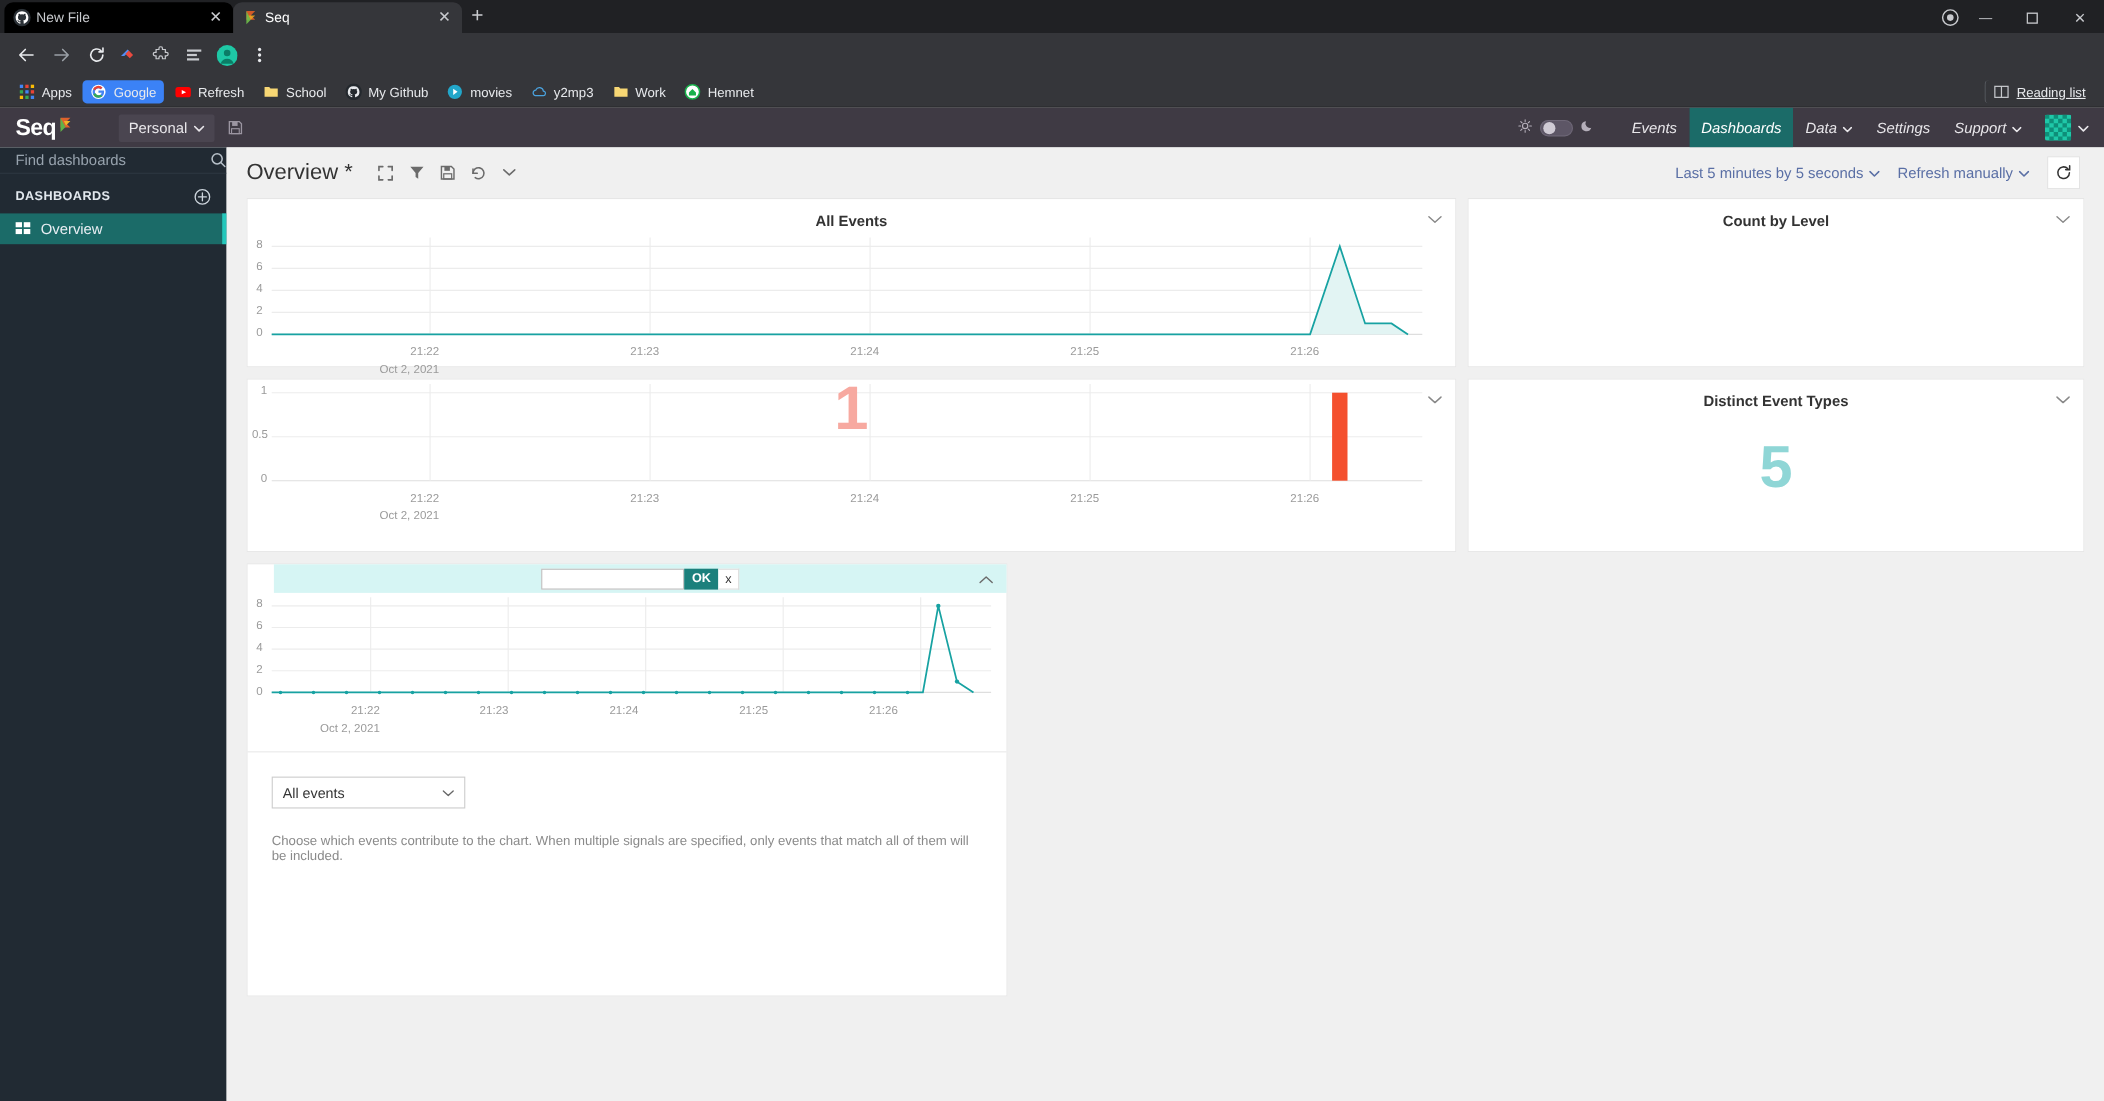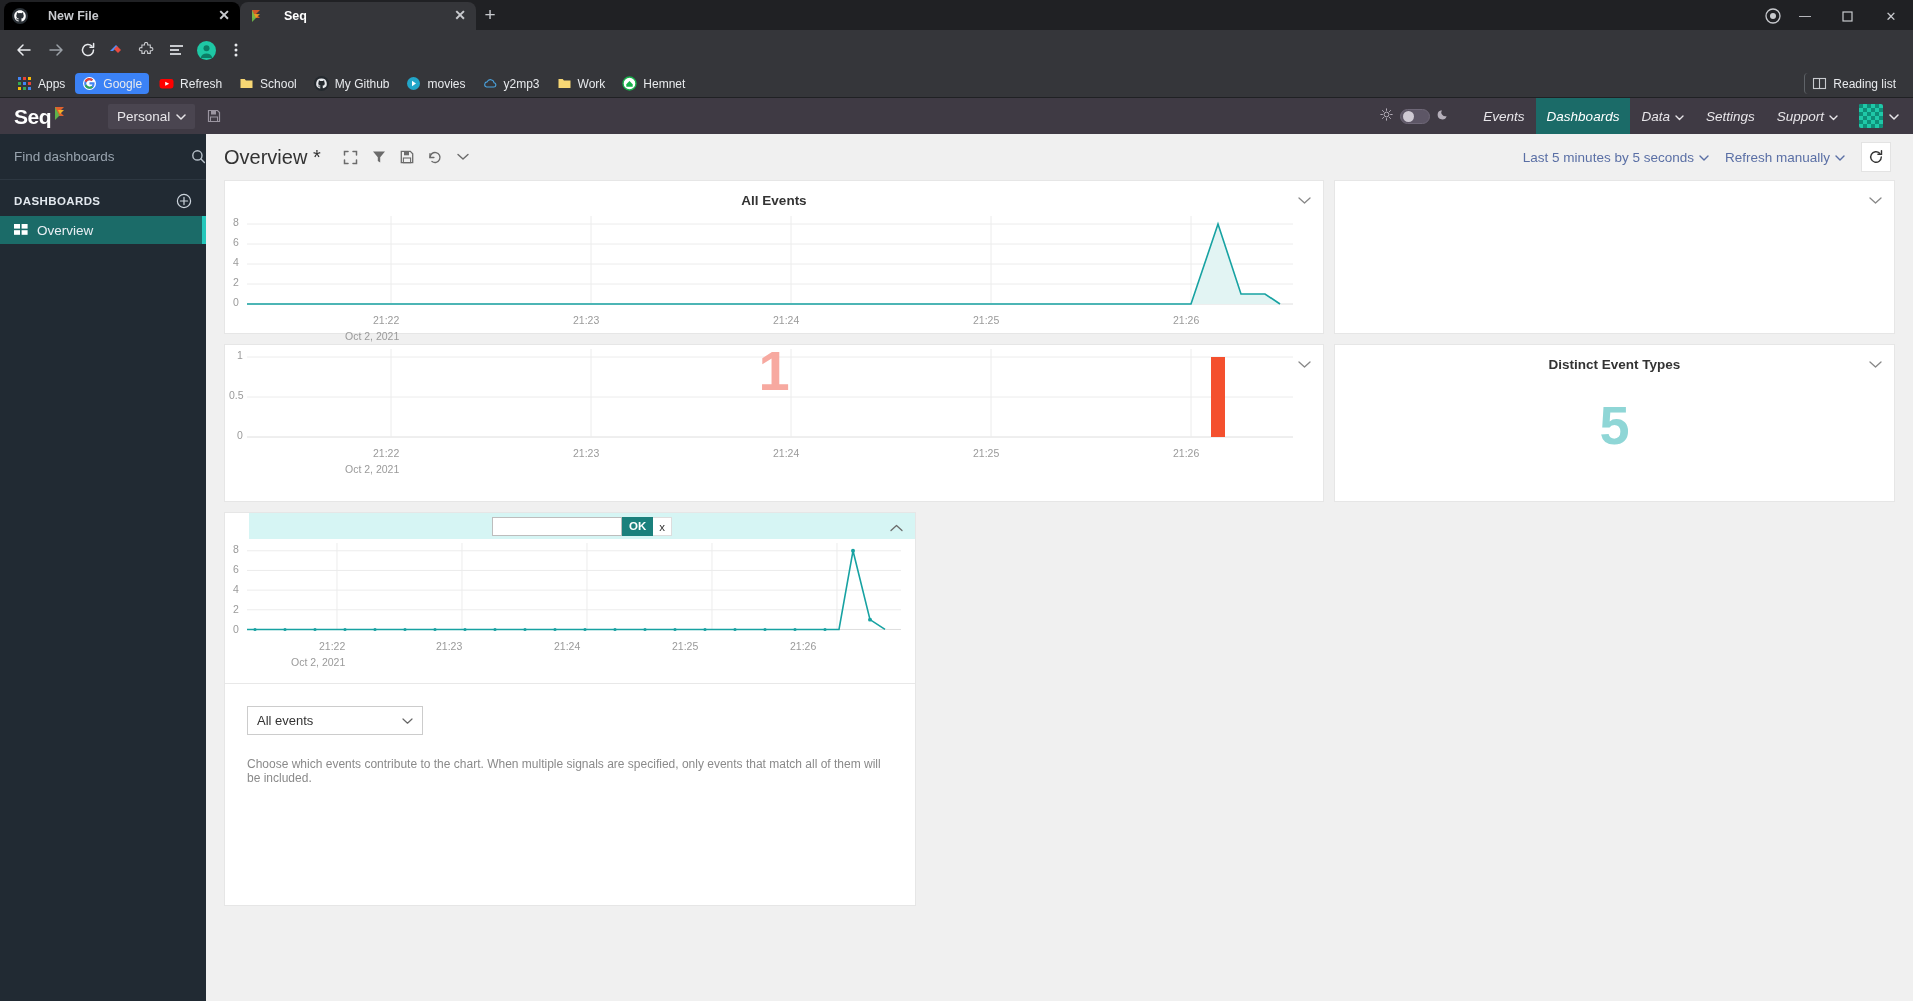--- a/index.html
+++ b/index.html
@@ -10,23 +10,23 @@
     overflow: hidden;
   }
 
   
   .browser { width: 1913px; }
   .tabstrip {
     height: 30px; background: #202124;
     display: flex; align-items: flex-end; padding-left: 4px;
   }
   .tab {
-    height: 28px; width: 236px; display: flex; align-items: center;
-    border-radius: 8px 8px 0 0; padding: 0 8px; gap: 20px;
-    font-size: 12px; color: #c8cace; position: relative; font-weight: bold;
+    height: 28px; width: 208px; display: flex; align-items: center;
+    border-radius: 8px 8px 0 0; padding: 0 8px; gap: 5px;
+    font-size: 12px; color: #c8cace; position: relative;
   }
   .tab.inactive { background: #000000; }
   .tab.active { background: #35363a; color: #ffffff; }
   .tab-favicon { width: 16px; height: 16px; flex: 0 0 16px; display:block; }
   .tab-title { flex: 1 1 auto; white-space: nowrap; overflow: hidden; text-overflow: ellipsis; font-size: 12.5px; }
   .tab-close { width: 16px; height: 16px; color: #c8cace; font-size: 14px; line-height: 14px; text-align: center; }
   .newtab { width: 28px; height: 28px; color: #c8cace; font-size: 19px; line-height: 26px; text-align: center; }
 
   .navbar {
     height: 40px; background: #35363a; display: flex; align-items: center;
@@ -46,21 +46,21 @@
 
   .bookmarks {
     height: 28px; background: #35363a; display: flex; align-items: center;
     padding: 0 10px; gap: 3px; border-bottom: 1px solid #202124;
     font-size: 12px; color: #e8eaed;
   }
   .bm { display: flex; align-items: center; gap: 6px; padding: 3px 7px; border-radius: 4px; white-space: nowrap; }
   .bm.hl { background: #3b82f6; }
   .bm-ico { width: 15px; height: 15px; flex: 0 0 15px; display:block; }
   .bm-spacer { flex: 1 1 auto; }
-  .reading { display:flex; align-items:flex-end; gap:6px; border-left: 1px solid #5f6368; }
+  .reading { display:flex; align-items:flex-end; gap:6px; border-left: 1px solid #5f6368; text-decoration: underline; }
 
   
   .app { height: 903px; background: #fff; display: flex; flex-direction: column; }
   .topnav {
     height: 36px; background: #3f3a44; display: flex; align-items: center;
     color: #e8e6ea; font-size: 13.5px;
   }
   .brand { width: 108px; padding-left: 14px; display: flex; align-items: flex-end; gap: 2px; }
   .brand-text { font-size: 21px; font-weight: bold; color: #fff; letter-spacing: -0.5px; line-height: 21px; }
   .org-chip { display: flex; align-items: center; gap: 6px; padding: 5px 9px; background: #4a4550; border-radius: 2px; font-size: 13.5px; }
@@ -71,21 +71,21 @@
   .toggle-knob { position: absolute; width: 11px; height: 11px; border-radius: 50%; background: #cfcad4; top: 1px; left: 2px; }
   .navitem { padding: 9px 11px; font-size: 13.5px; color: #e8e6ea; display:flex; align-items:center; gap:5px;font-style:italic; }
   .navitem.active { background: #1b6b68; color: #ffffff; height: 36px; align-items:center; }
   .avatar-wrap { display:flex; align-items:center; gap:6px; padding: 0 14px 0 10px; }
   .avatar { width: 24px; height: 24px; border-radius: 2px; overflow: hidden; display:block; }
 
   .body { flex: 1 1 auto; display: flex; min-height: 0; }
 
   
   .sidebar { width: 206px; background: #212a33; color: #c9d1d9; flex: 0 0 206px; }
-  .find-row { display:flex; align-items:center; height: 46px; padding: 0 14px; border-bottom: 1px solid #2d3741; }
+  .find-row { display:flex; align-items:center; height: 24px; padding: 0 14px; border-bottom: 1px solid #2d3741; }
   .find-input { flex:1 1 auto; background: transparent; border: none; outline: none; color: #cfd6dd; font-size: 13.5px; font-family: inherit; }
   .find-input::placeholder { color: #98a3ae; }
   .sb-head { display:flex; align-items:center; height: 30px; padding: 0 14px; margin-top: 6px; font-size: 11.5px; letter-spacing: 0.4px; color: #e2e8ee; font-weight: bold; }
   .sb-head .sp { flex: 1 1 auto; }
   .sb-item { display:flex; align-items:center; gap:9px; height: 28px; padding: 0 14px; font-size: 13.5px; color: #e9eef3; }
   .sb-item.active { background: #1b6b68; border-right: 4px solid #24c7bb; }
 
   
   .main { flex: 1 1 auto; background: #f0f0f0; overflow: hidden; position: relative; }
   .main-head { height: 46px; display:flex; align-items:center; padding: 0 22px 0 18px; }
@@ -555,20 +555,21 @@
               <span class="axis-label" style="position:absolute;left:348px;top:-18px;color:#9a9a9a;font-size:10.5px;">21:23</span>
               <span class="axis-label" style="position:absolute;left:548px;top:-18px;color:#9a9a9a;font-size:10.5px;">21:24</span>
               <span class="axis-label" style="position:absolute;left:748px;top:-18px;color:#9a9a9a;font-size:10.5px;">21:25</span>
               <span class="axis-label" style="position:absolute;left:948px;top:-18px;color:#9a9a9a;font-size:10.5px;">21:26</span>
               <span class="axis-label" style="position:absolute;left:120px;top:-2px;color:#9a9a9a;font-size:10.5px;">Oct 2, 2021</span>
             </div>
           </div>
         </div>
 
         <div class="card" style="height:154px;">
+          <div class="card-title">Count by Level</div>
           <span class="card-chev">
             <svg width="13" height="8" viewBox="0 0 13 8">
                 <path d="M1 1l5.5 5L12 1" fill="none" stroke="currentColor" stroke-width="1.3" stroke-linecap="round" stroke-linejoin="round"></path>
               </svg>
           </span>
         </div>
 
         <div class="card" style="height:158px;">
           <span class="card-chev">
             <svg width="13" height="8" viewBox="0 0 13 8">

